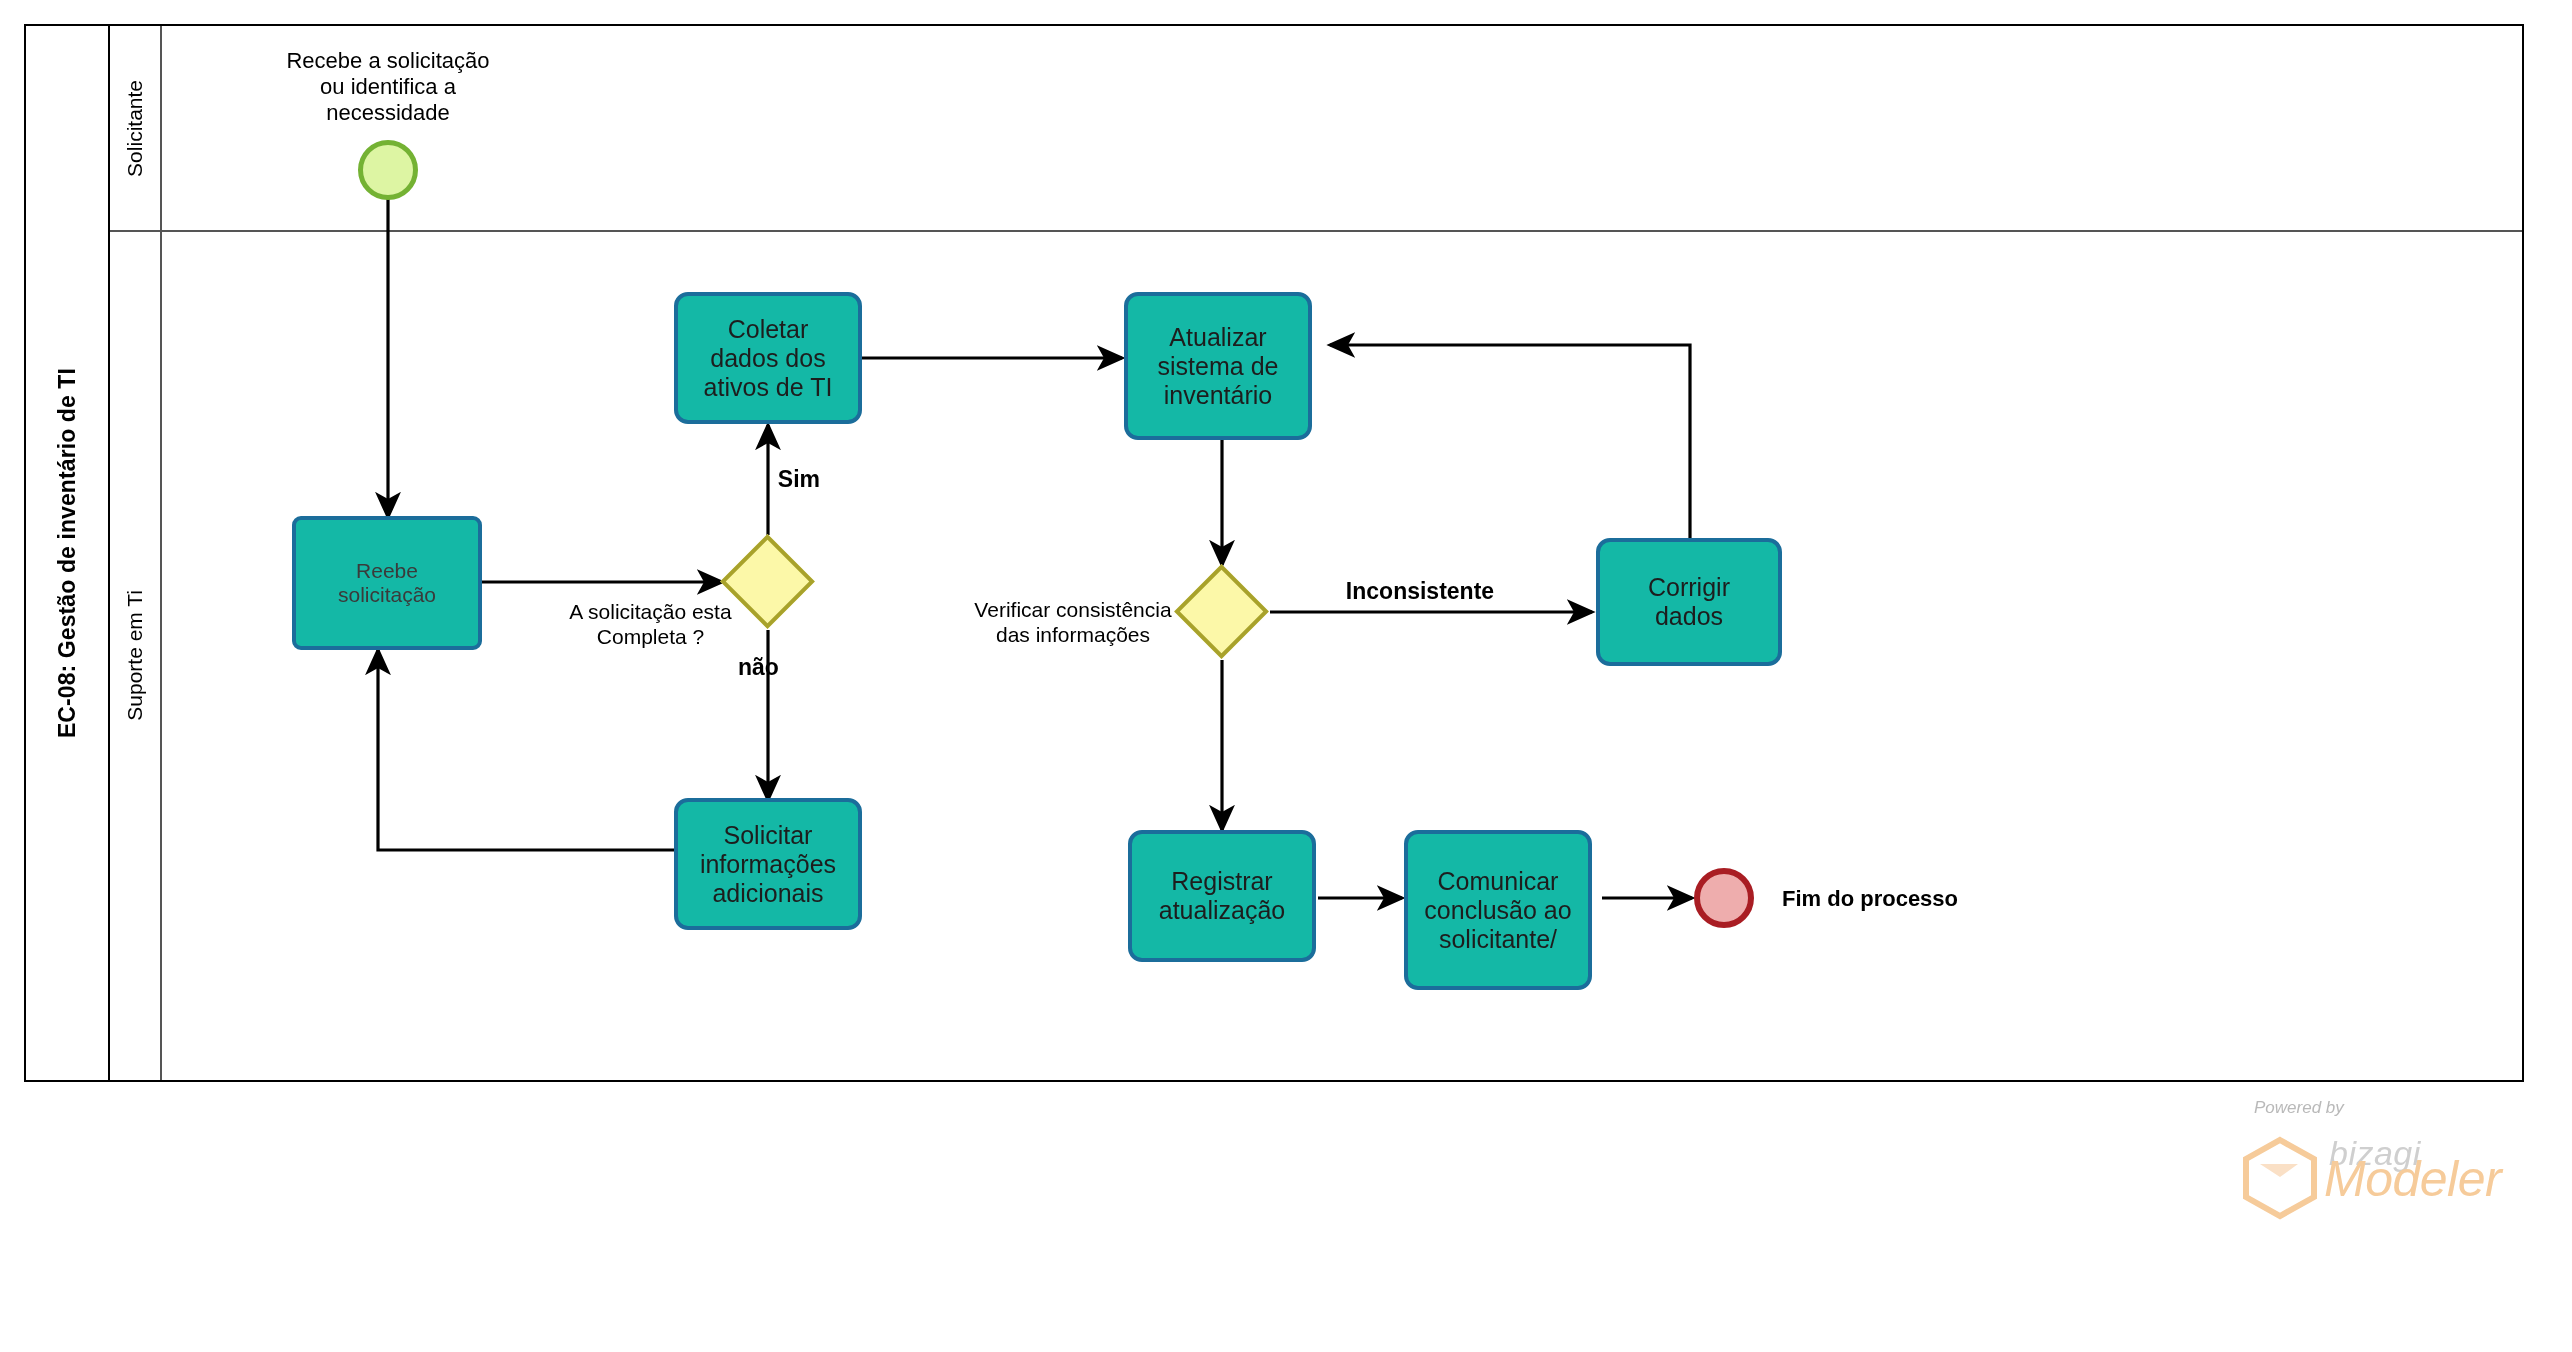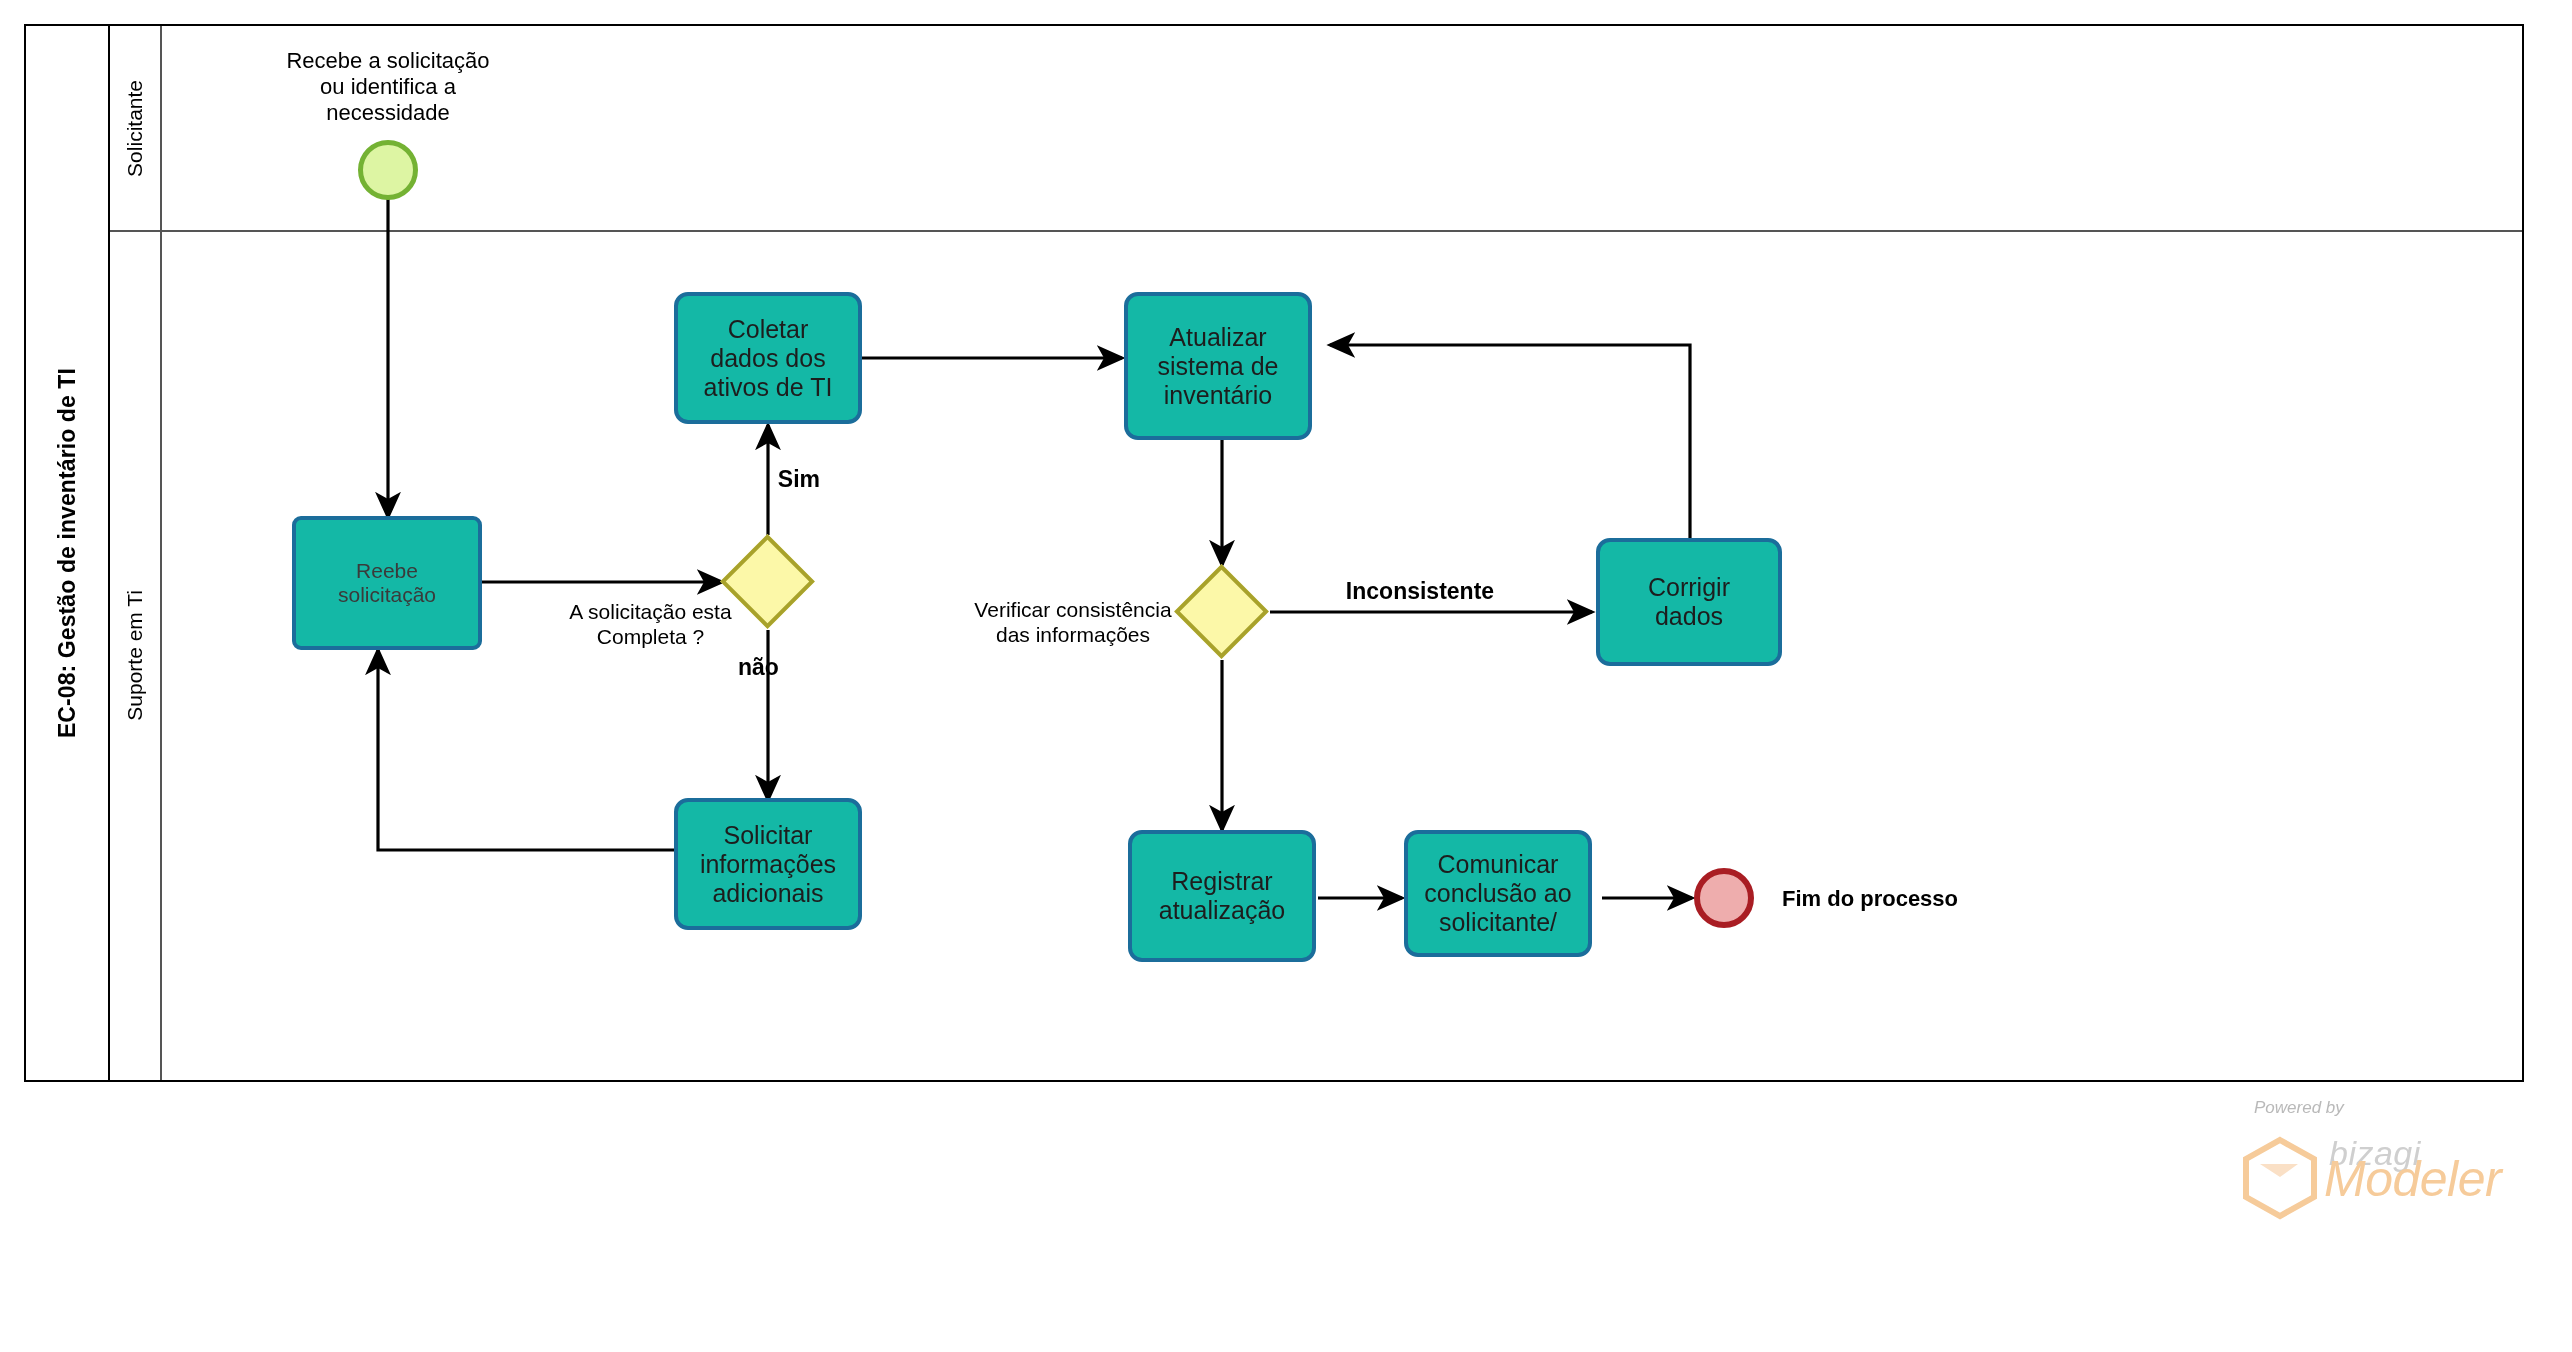--- a/index.html
+++ b/index.html
@@ -268,21 +268,21 @@
     <div class="task" style="left:1596px; top:538px; width:186px; height:128px;">Corrigir
 dados</div>
 
     <div class="task" style="left:674px; top:798px; width:188px; height:132px;">Solicitar
 informações
 adicionais</div>
 
     <div class="task" style="left:1128px; top:830px; width:188px; height:132px;">Registrar
 atualização</div>
 
-    <div class="task" style="left:1404px; top:830px; width:188px; height:127px;">Comunicar
+    <div class="task" style="left:1404px; top:830px; width:188px; height:160px;">Comunicar
 conclusão ao
 solicitante/</div>
 
     <div class="event end" style="left:1694px; top:868px; width:60px; height:60px;"></div>
     <div class="lbl endtx" style="left:1782px; top:886px;">Fim do processo</div>
 
   </div>
 
   <div class="watermark">
     <span class="wm-powered">Powered by</span>

